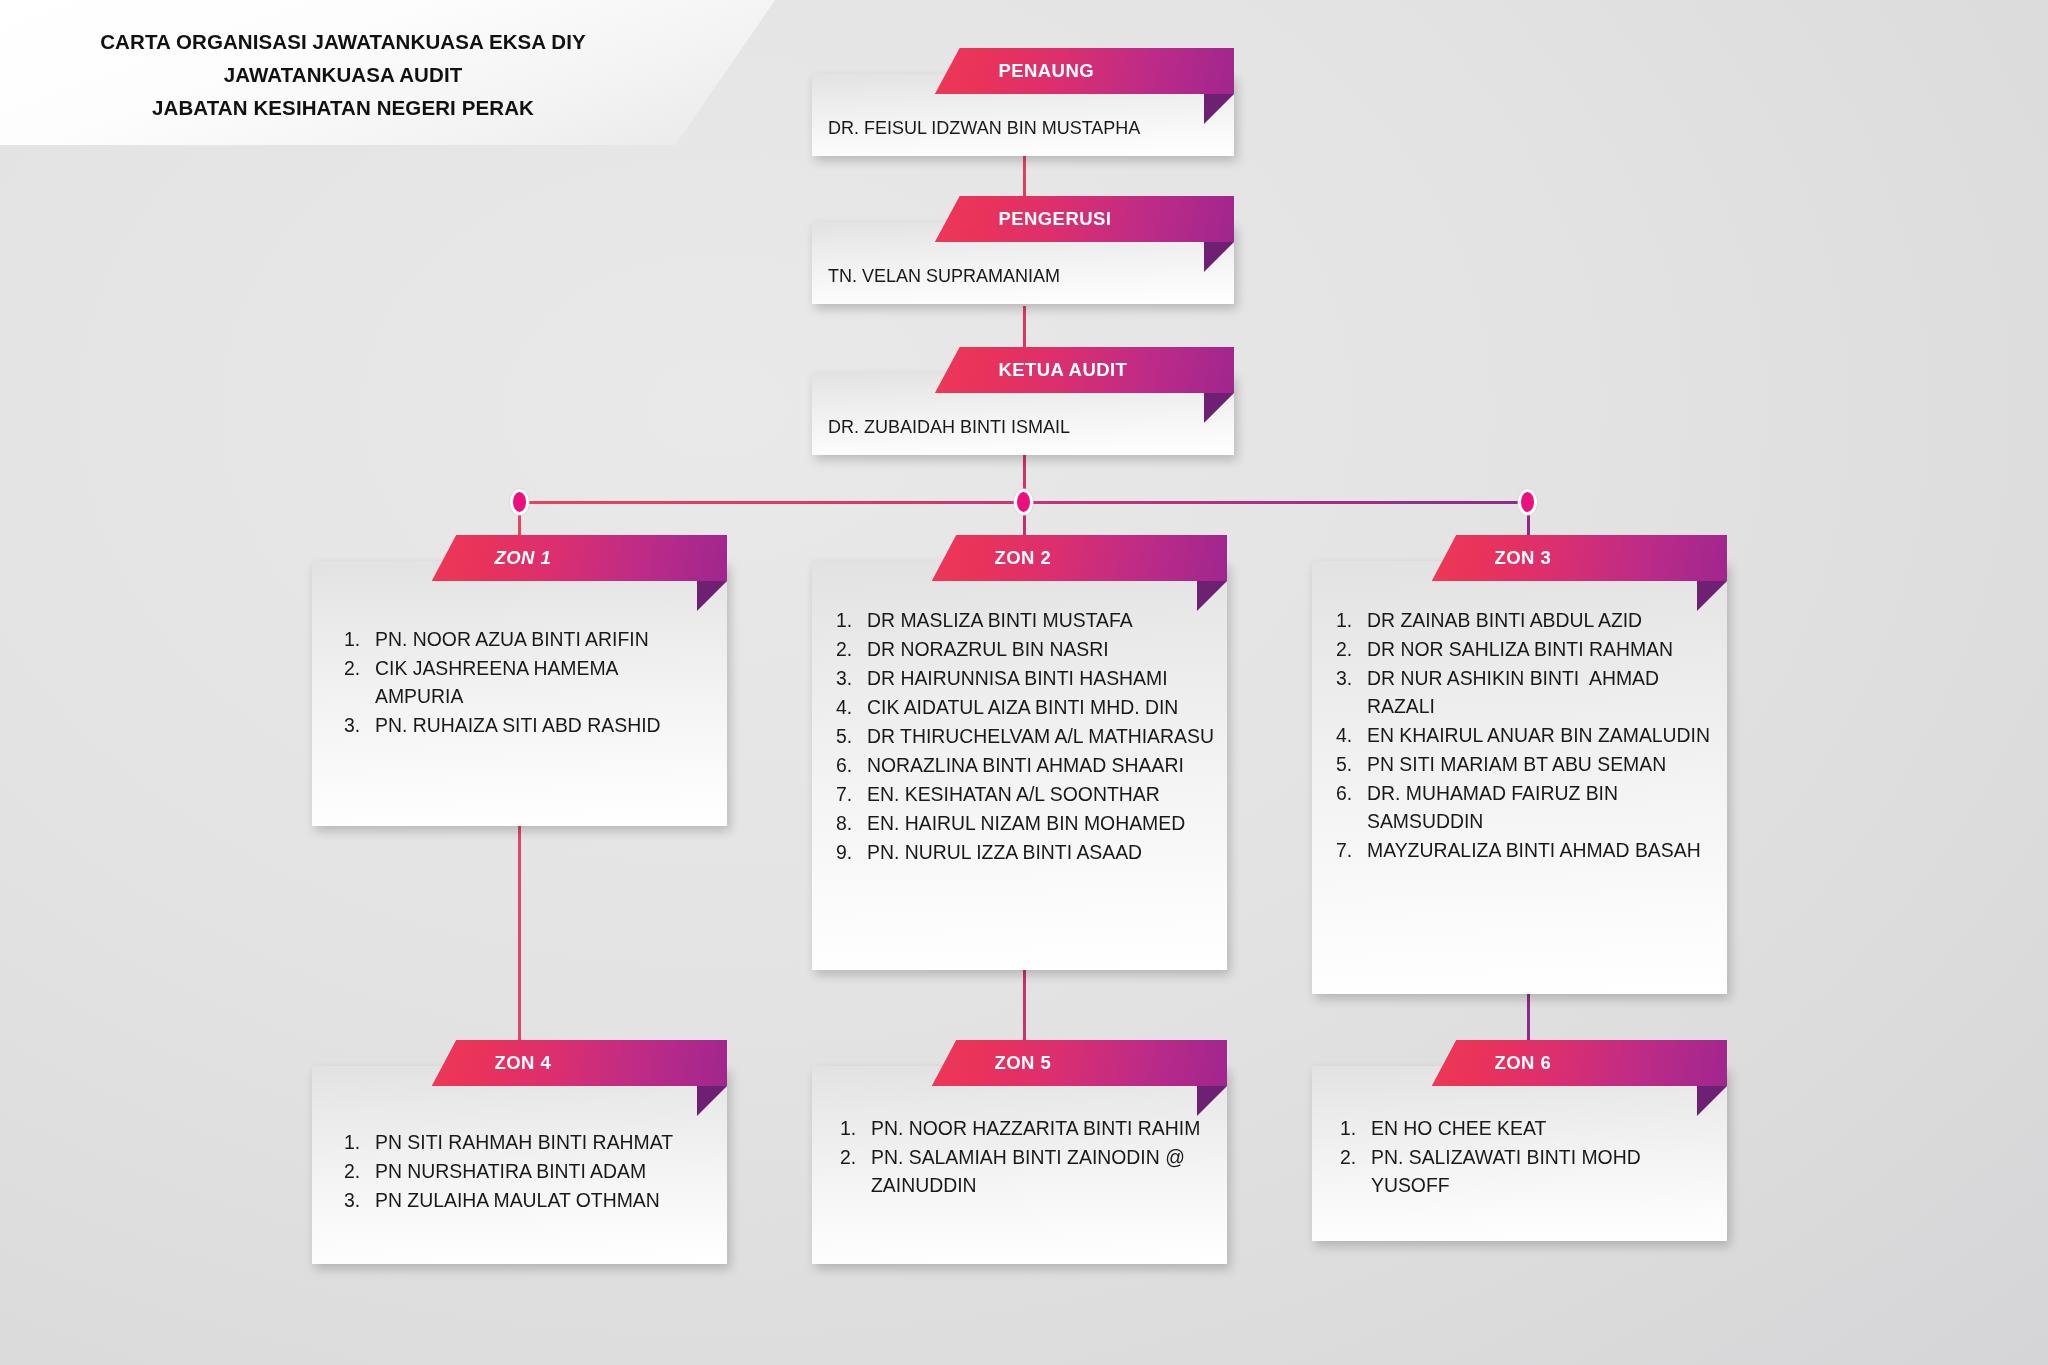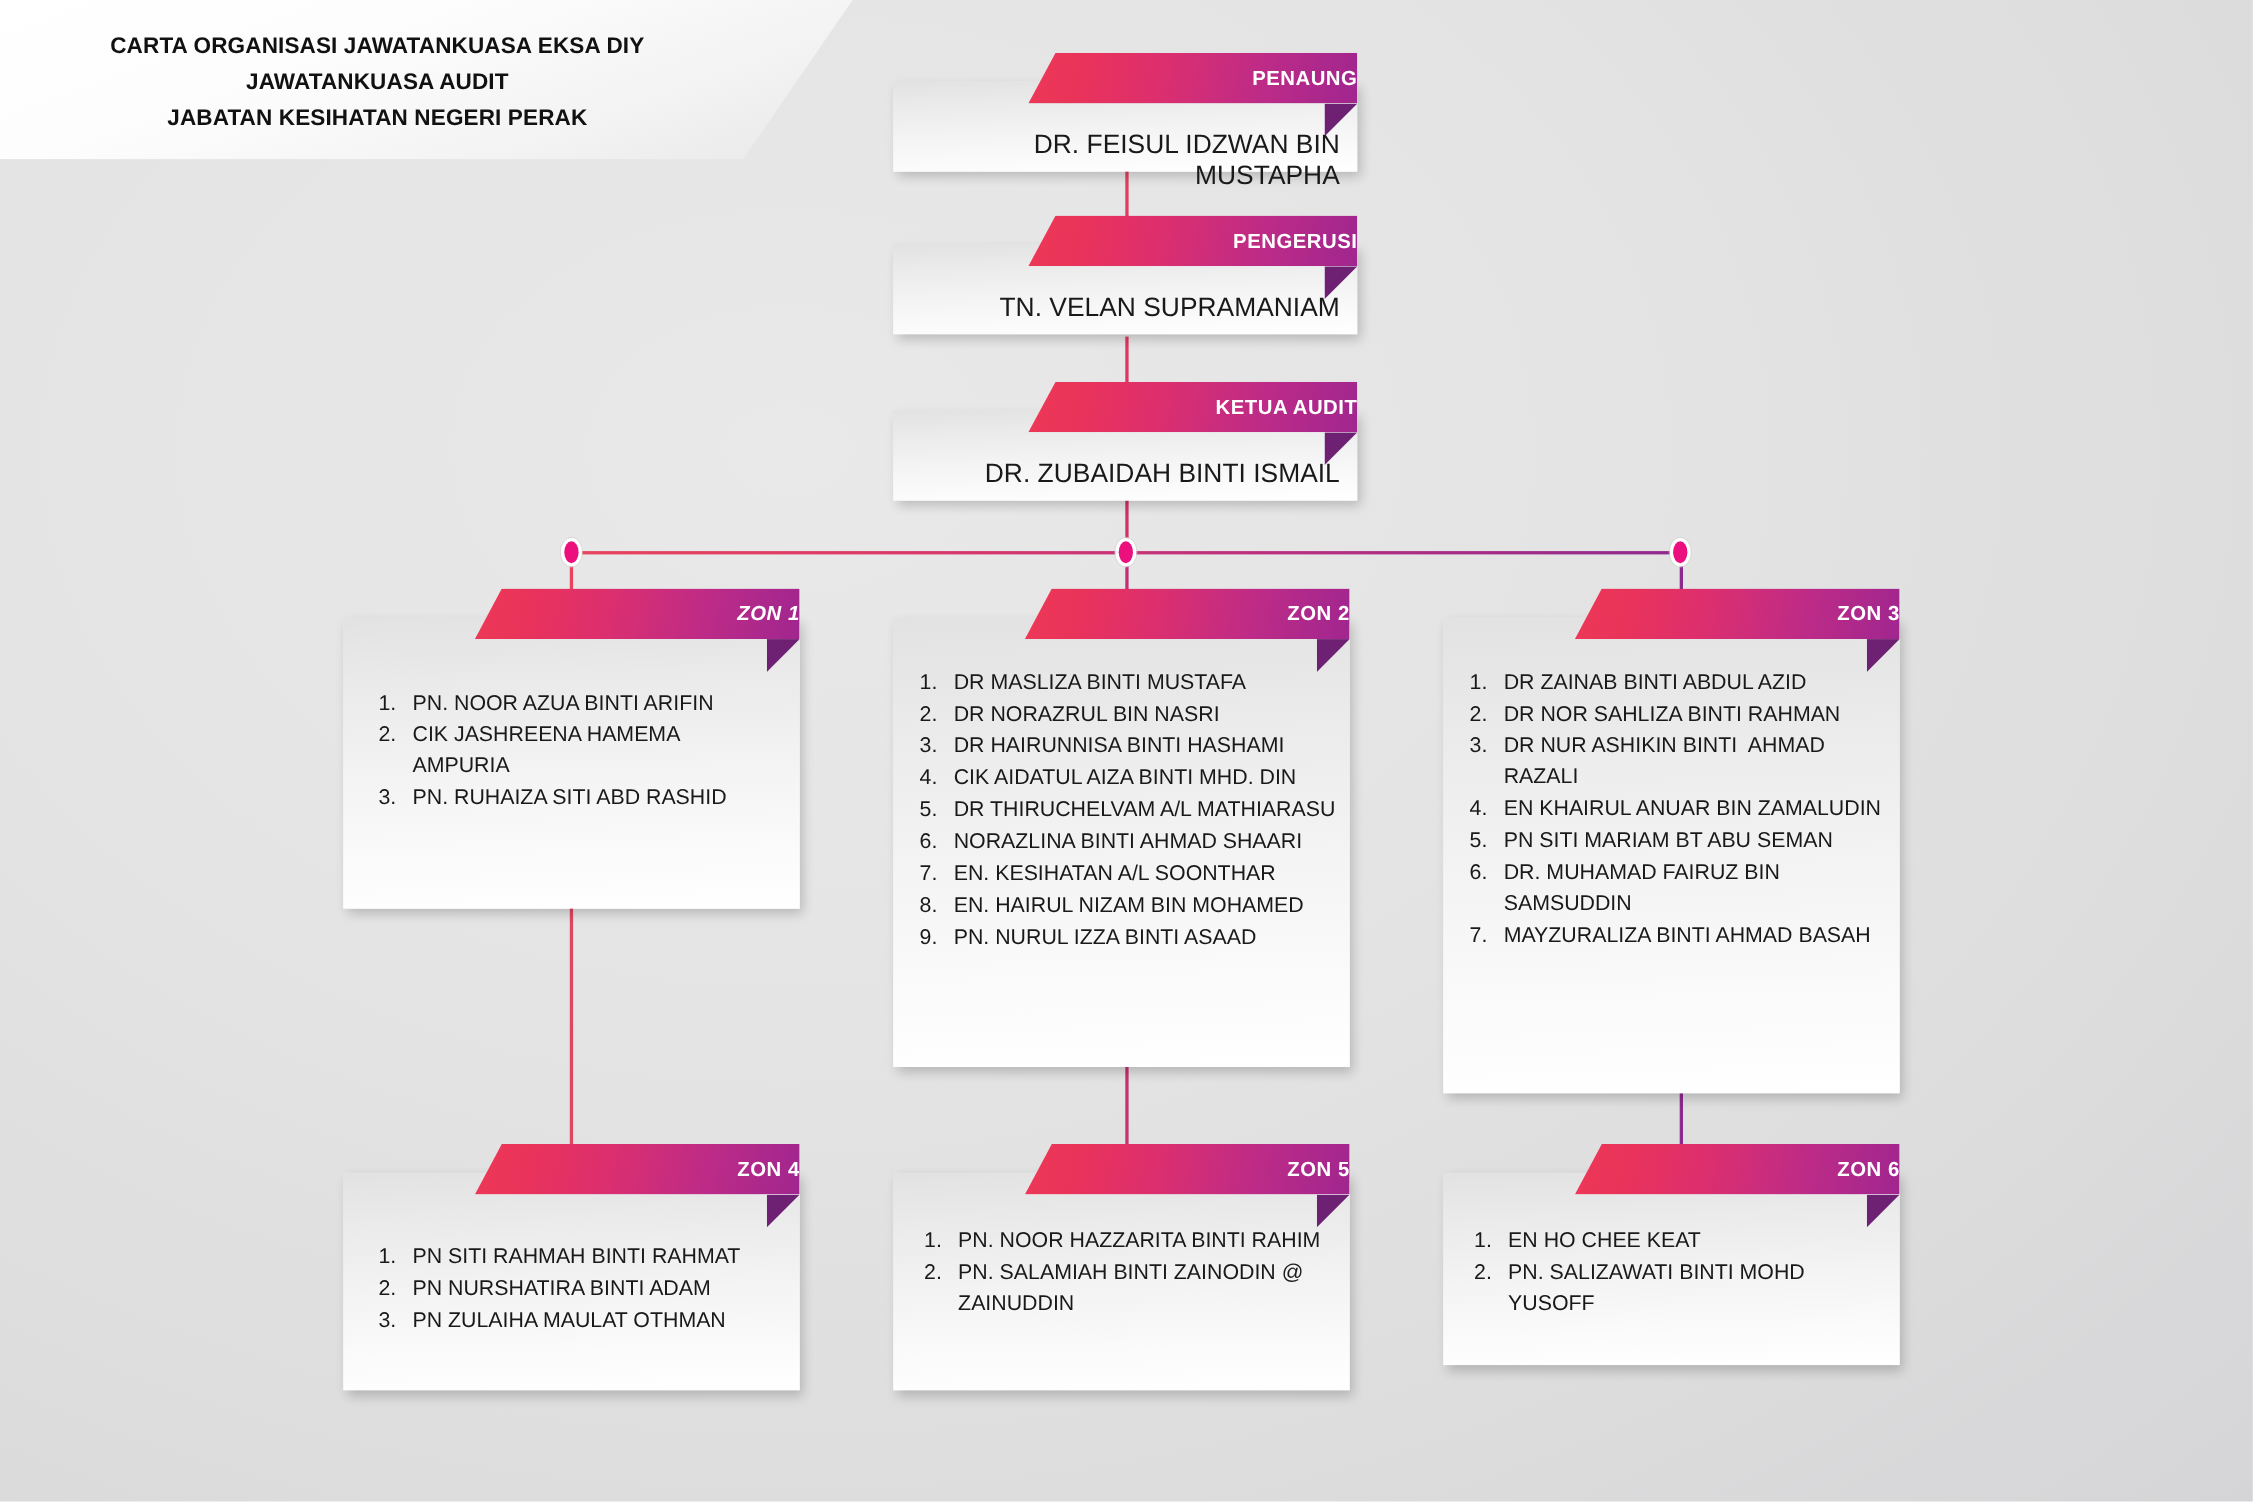--- a/index.html
+++ b/index.html
@@ -36,21 +36,21 @@
     background: linear-gradient(178deg,#e2e2e3 0%,#eaeaeb 22%,#f4f4f5 55%,#fbfbfb 82%,#ffffff 100%);
     box-shadow: 3px 5px 10px rgba(0,0,0,.20);
     z-index:1;
   }
 
   
   .node .ribbon{
     position:absolute; right:0; top:0; height:46px; z-index:3;
     background: linear-gradient(100deg,#ef3a57 0%,#ea3359 18%,#dd2f6e 42%,#bd2b87 72%,#a0268f 100%);
     clip-path: polygon(11.5% 0, 100% 0, 100% 100%, 3.5% 100%);
-    display:flex; align-items:center; justify-content:flex-end;
+    display:flex; align-items:center; justify-content:flex-start;
     box-shadow: 0 3px 7px rgba(0,0,0,.20);
   }
   .node .ribbon span{
     color:#fff; font-weight:bold; font-size:18.5px; letter-spacing:.45px;
     padding-left:24%; white-space:nowrap;
   }
   
   .node .fold{
     position:absolute; top:46px; height:30px; width:30px; z-index:2;
     background:#6e2173;
@@ -65,21 +65,21 @@
   }
   .node ol li{
     counter-increment:m; position:relative;
     padding-left:31px; margin-bottom:1px; white-space:pre-wrap;
   }
   .node ol li::before{
     content: counter(m) ".";
     position:absolute; left:0; top:0; width:26px;
   }
   .node .single-name{
-    font-size:24px; color:#191919; text-align:right;
+    font-size:18px; color:#191919; text-align:left;
   }
 
   
   .vline{ position:absolute; width:3px; z-index:0; }
   .hline{ position:absolute; height:3px; z-index:0; }
   .dot{
     position:absolute; width:13px; height:20px; z-index:4;
     background:#ec0f7e; border-radius:50%;
     box-shadow: 0 0 0 3px #fefefe, 0 0 0 4px rgba(210,210,210,.55);
   }

